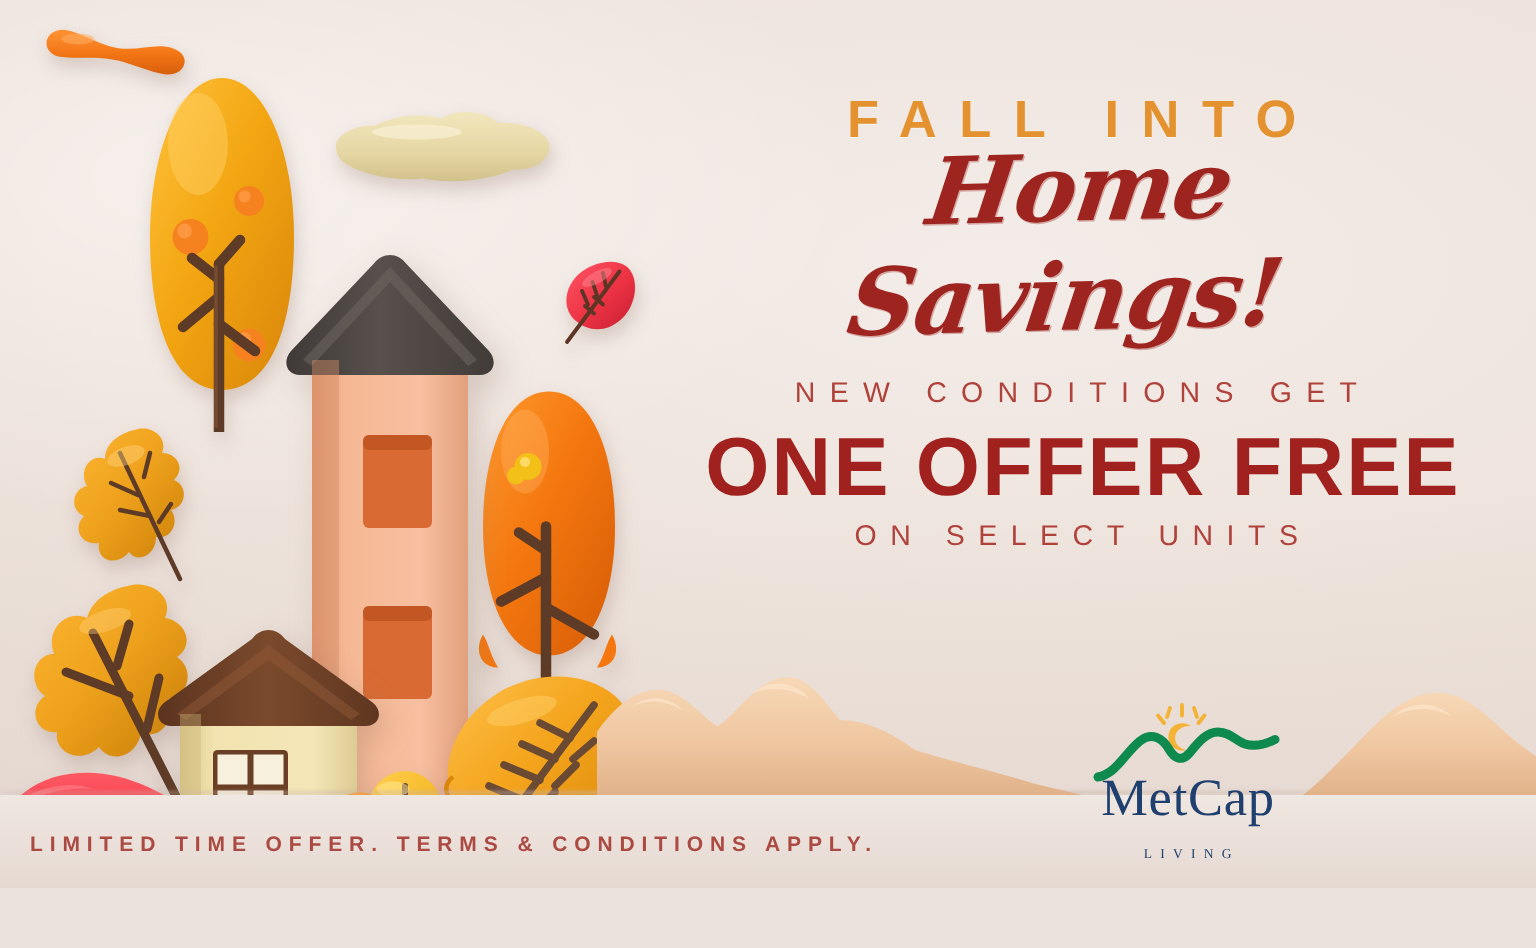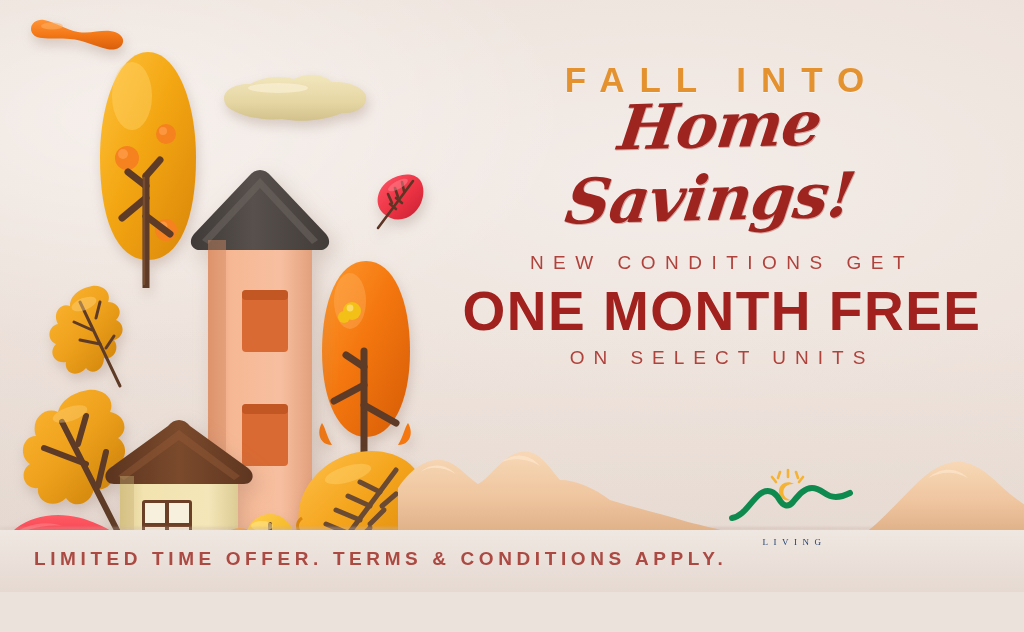--- a/index.html
+++ b/index.html
@@ -106,22 +106,22 @@
     font-size:35px;color:#1f3f6e;line-height:1;
     margin-top:-8px;letter-spacing:.5px;
   }
   .logo-sub{
     font-family:"Liberation Serif",serif;
     font-size:9px;color:#1f3f6e;letter-spacing:5.5px;
     margin-top:15px;padding-left:5px;
   }
   
   .disclaimer{
-    position:absolute;left:34px;bottom:22px;
-    font-size:19px;font-weight:700;letter-spacing:4.6px;
+    position:absolute;left:20px;bottom:22px;
+    font-size:14px;font-weight:700;letter-spacing:4.6px;
     color:#ab4a43;
   }
 </style>
 </head>
 <body>
 
 <div class="banner">
 
   <div class="wall-shade"></div>
 
@@ -440,37 +440,38 @@
 
   <div class="ground"></div>
 
   <div class="headline">
     <div class="fall-into">FALL INTO</div>
     <div class="script">Home Savings!</div>
   </div>
 
   <div class="offer">
     <div class="offer-top">NEW CONDITIONS GET</div>
-    <div class="offer-main">ONE MONTH FREE</div>
+    <div class="offer-main">ONE OFFER FREE</div>
     <div class="offer-sub">ON SELECT UNITS</div>
   </div>
 
   <div class="logo">
     <svg class="logo-mark" width="128" height="54" viewBox="0 0 128 54">
 
       <g stroke="#f5b335" stroke-width="2.6" stroke-linecap="round">
         <path d="M52 4 L50 10"></path>
         <path d="M60 2 L60 9"></path>
         <path d="M68 4 L70 10"></path>
         <path d="M44 9 L48 14"></path>
         <path d="M75 9 L71 14"></path>
       </g>
 
       <path d="M66 16 C60 12 52 15 51 22 C50 29 57 34 63 32 C57 31 54 26 56 21 C58 17 62 16 66 16 Z" fill="#f5b335"></path>
 
       <path d="M4 50 C16 48 22 34 32 26 C40 20 47 24 51 31 C55 38 60 40 65 34 C70 28 76 20 84 20 C92 20 96 26 102 28 C108 30 114 29 122 25" stroke="#0f8a4f" stroke-width="6" fill="none" stroke-linecap="round" stroke-linejoin="round"></path>
     </svg>
+    <div class="logo-word">MetCap</div>
     <div class="logo-sub">LIVING</div>
   </div>
 
   <div class="disclaimer">LIMITED TIME OFFER. TERMS &amp; CONDITIONS APPLY.</div>
 
 </div>
 
 </body></html>

